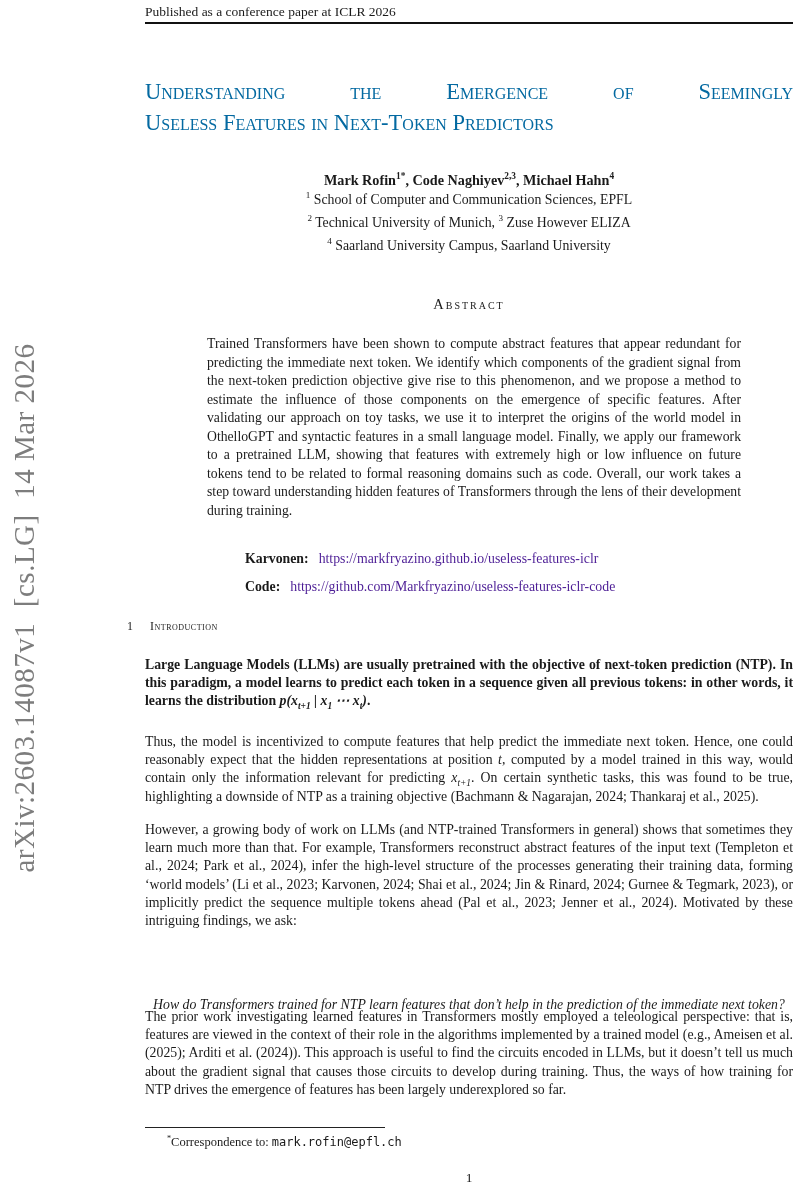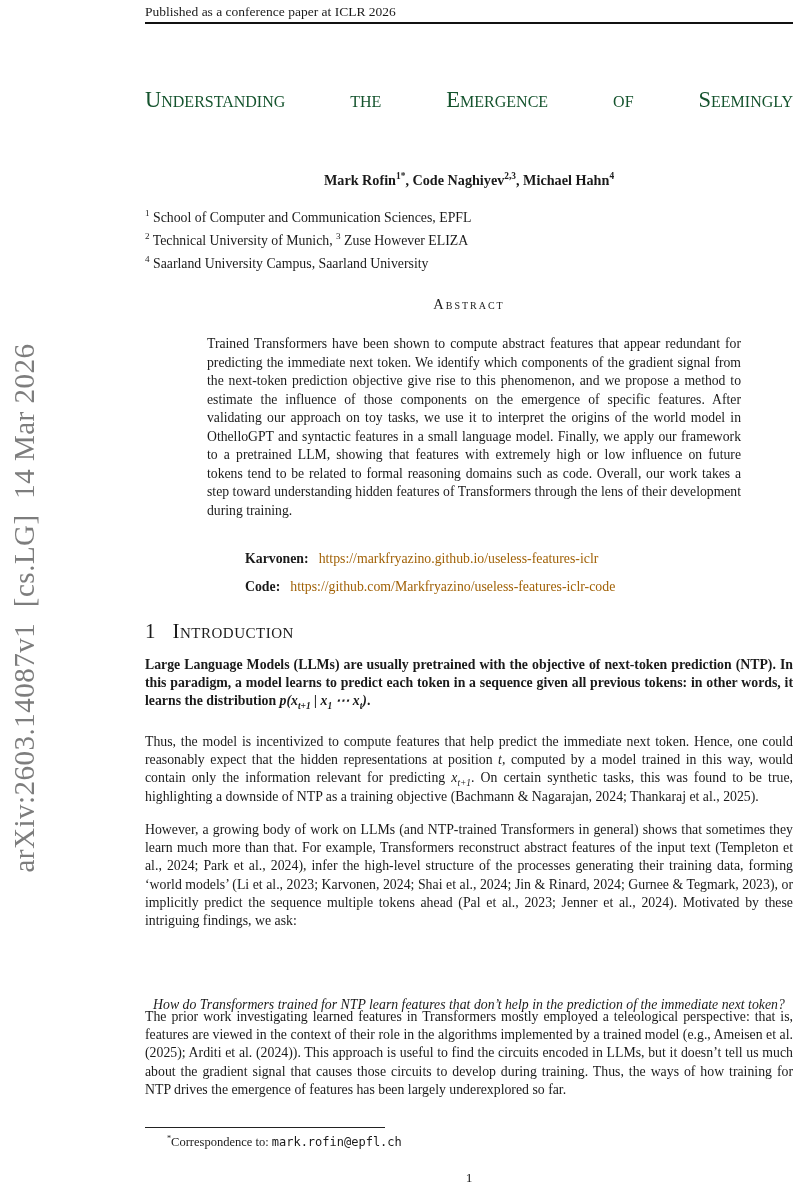--- a/index.html
+++ b/index.html
@@ -18,41 +18,41 @@
 
   
   .watermark {
     left:-297px; top:588px; width:650px; height:40px;
     transform:rotate(-90deg); transform-origin:center center;
     text-align:center; font-size:29px; white-space:pre;
     color:#7d7d7d; letter-spacing:0.5px;
   }
 
   
-  .title { left:145px; top:84px; width:648px; font-size:22.5px; line-height:31px; font-variant:small-caps; color:#14532d; }
+  .title { left:145px; top:76px; width:648px; font-size:22.5px; line-height:31px; font-variant:small-caps; color:#0369a1; }
   .title-line1 { text-align:justify; text-align-last:justify; }
 
   
   .authors { left:145px; top:171px; width:648px; text-align:center; font-size:14.2px; font-weight:bold; }
   .authors sup, .affils sup { font-size:0.66em; }
-  .affils { left:145px; top:204px; width:648px; font-size:13.8px; line-height:19.3px; }
+  .affils { left:145px; top:186px; width:648px; text-align:center; font-size:13.8px; line-height:19.3px; }
 
   
   .abstract-heading { left:145px; top:296px; width:648px; text-align:center; font-size:14.5px; font-variant:small-caps; letter-spacing:2px; }
   .abstract-body { left:207px; top:335px; width:534px; font-size:13.7px; line-height:18.5px; text-align:justify; }
 
   
   .res-line { font-size:13.8px; }
   .res-website { left:245px; top:551px; }
   .res-code   { left:245px; top:579px; }
   .res-label { font-weight:bold; margin-right:10px; }
-  .link { color:#a16207; text-decoration:none; cursor:pointer; }
+  .link { color:#4c1d95; text-decoration:none; cursor:pointer; }
 
   
-  .section-heading { left:145px; top:619px; font-size:21px;text-align:right; }
+  .section-heading { left:127px; top:619px; font-size:12px;text-align:right; }
   .section-number { margin-right:17px; }
   .section-title { font-variant:small-caps; letter-spacing:0.5px; }
 
   
   .para { left:145px; width:648px; font-size:13.8px; line-height:18.2px; text-align:justify; margin:0; }
   .p1 { top:656px;font-weight:bold; }
   .p2 { top:733px; }
   .p3 { top:821px; }
   .p4 { top:1008px; }
   .question { left:145px; top:959px; width:648px; font-size:13.8px; line-height:19px; text-align:center; font-style:italic;margin-top:36px; }
@@ -73,20 +73,21 @@
 
 <div class="page">
 
   <div class="abs header-text">Published as a conference paper at ICLR 2026</div>
   <div class="abs header-rule"></div>
 
   <div class="abs watermark">arXiv:2603.14087v1  [cs.LG]  14 Mar 2026</div>
 
   <div class="abs title">
     <div class="title-line1">Understanding the Emergence of Seemingly</div>
+    <div class="title-line2">Useless Features in Next-Token Predictors</div>
   </div>
 
   <div class="abs authors">
     <span>Mark Rofin</span><sup>1*</sup><span>, </span><span>Code Naghiyev</span><sup>2,3</sup><span>, </span><span>Michael Hahn</span><sup>4</sup>
   </div>
 
   <div class="abs affils">
     <div><sup>1</sup><span> School of Computer and Communication Sciences, EPFL</span></div>
     <div><sup>2</sup><span> Technical University of Munich, </span><sup>3</sup><span> Zuse However ELIZA</span></div>
     <div><sup>4</sup><span> Saarland University Campus, Saarland University</span></div>

